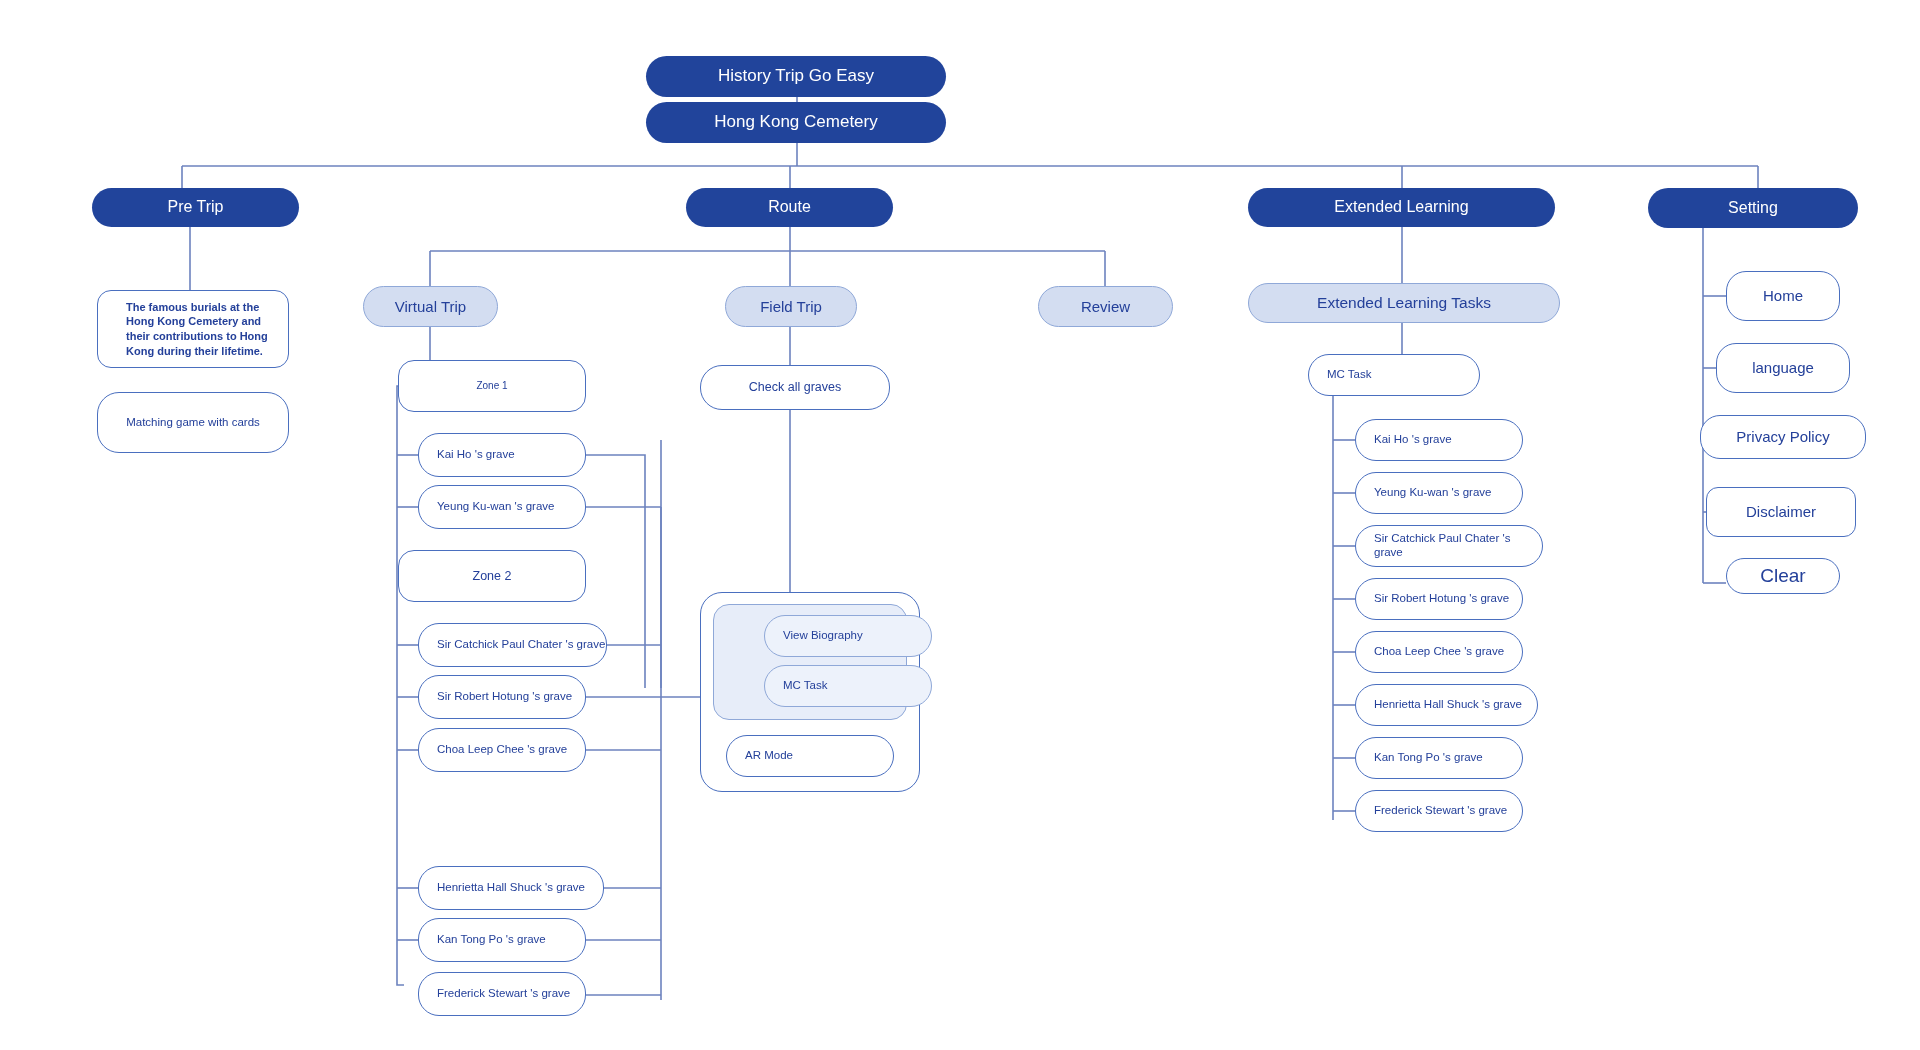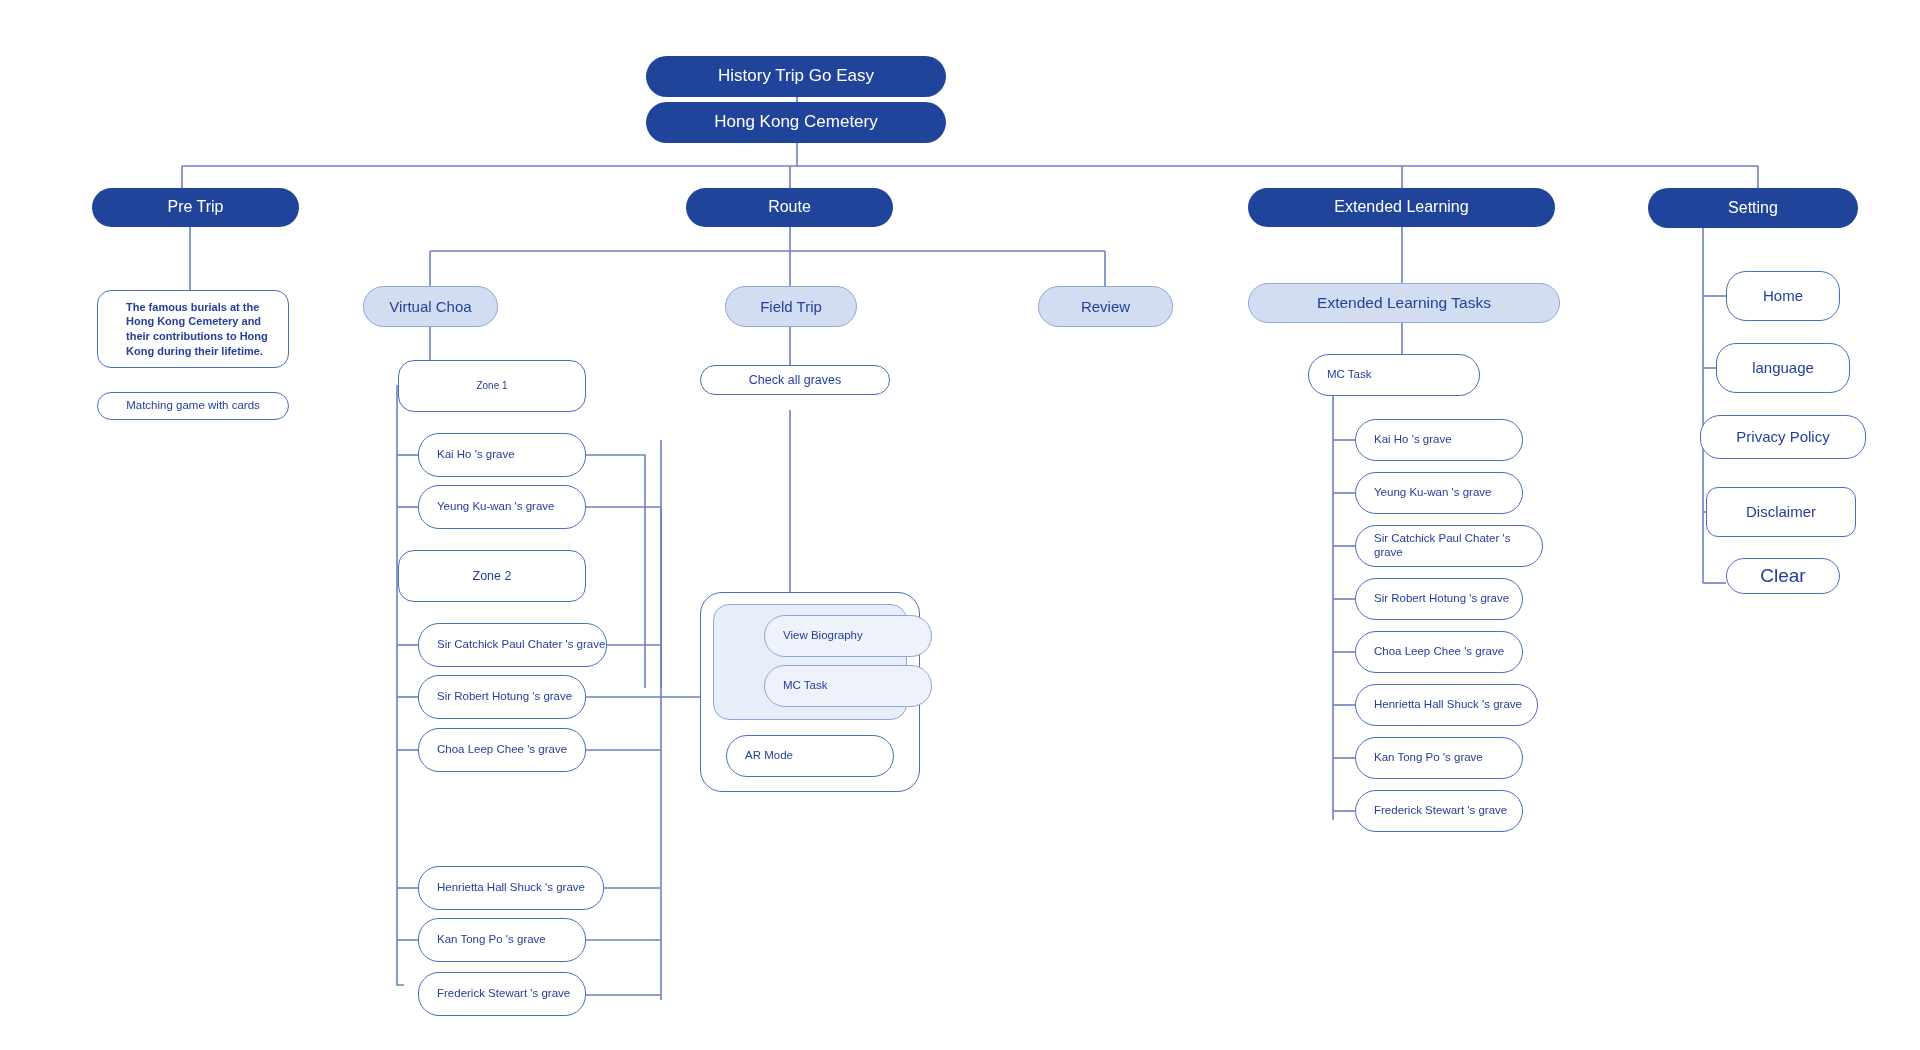--- a/index.html
+++ b/index.html
@@ -176,30 +176,30 @@
   </div>
 
   <div class="node primary" style="left:92px; top:188px; width:207px; height:39px; font-size:16px;">
     <span>Pre Trip</span>
   </div>
 
   <div class="node plain para" style="left:97px; top:290px; width:192px; height:78px; font-size:11px;padding-left:28px;">
     <span>The famous burials at the Hong Kong Cemetery and their contributions to Hong Kong during their lifetime.</span>
   </div>
 
-  <div class="node plain" style="left:97px; top:392px; width:192px; height:28px; font-size:11.5px; border-radius:22px;">
+  <div class="node plain" style="left:97px; top:392px; width:192px; height:61px; font-size:11.5px; border-radius:22px;">
     <span>Matching game with cards</span>
   </div>
 
   <div class="node primary" style="left:686px; top:188px; width:207px; height:39px; font-size:16px;">
     <span>Route</span>
   </div>
 
   <div class="node secondary" style="left:363px; top:286px; width:135px; height:41px; font-size:15px;">
-    <span>Virtual Choa</span>
+    <span>Virtual Trip</span>
   </div>
 
   <div class="node plain" style="left:398px; top:360px; width:188px; height:52px; font-size:10px;">
     <span>Zone 1</span>
   </div>
   <div class="node plain leftish" style="left:418px; top:433px; width:168px; height:44px; font-size:11.5px;">
     <span>Kai Ho 's grave</span>
   </div>
   <div class="node plain leftish" style="left:418px; top:485px; width:168px; height:44px; font-size:11.5px;">
     <span>Yeung Ku-wan 's grave</span>
@@ -225,21 +225,21 @@
     <span>Kan Tong Po 's grave</span>
   </div>
   <div class="node plain leftish" style="left:418px; top:972px; width:168px; height:44px; font-size:11.5px;">
     <span>Frederick Stewart 's grave</span>
   </div>
 
   <div class="node secondary" style="left:725px; top:286px; width:132px; height:41px; font-size:15px;">
     <span>Field Trip</span>
   </div>
 
-  <div class="node plain" style="left:700px; top:365px; width:190px; height:30px; font-size:12.5px; border-radius:22px;">
+  <div class="node plain" style="left:700px; top:365px; width:190px; height:45px; font-size:12.5px; border-radius:22px;">
     <span>Check all graves</span>
   </div>
 
   <div class="group-box" style="left:700px; top:592px; width:220px; height:200px;"></div>
   <div class="group-box inner" style="left:713px; top:604px; width:194px; height:116px;"></div>
 
   <div class="node softfill leftish" style="left:726px; top:615px; width:168px; height:42px; font-size:11.5px; background:#EDF2FB;">
     <span>View Biography</span>
   </div>
   <div class="node softfill leftish" style="left:726px; top:665px; width:168px; height:42px; font-size:11.5px; background:#EDF2FB;">

